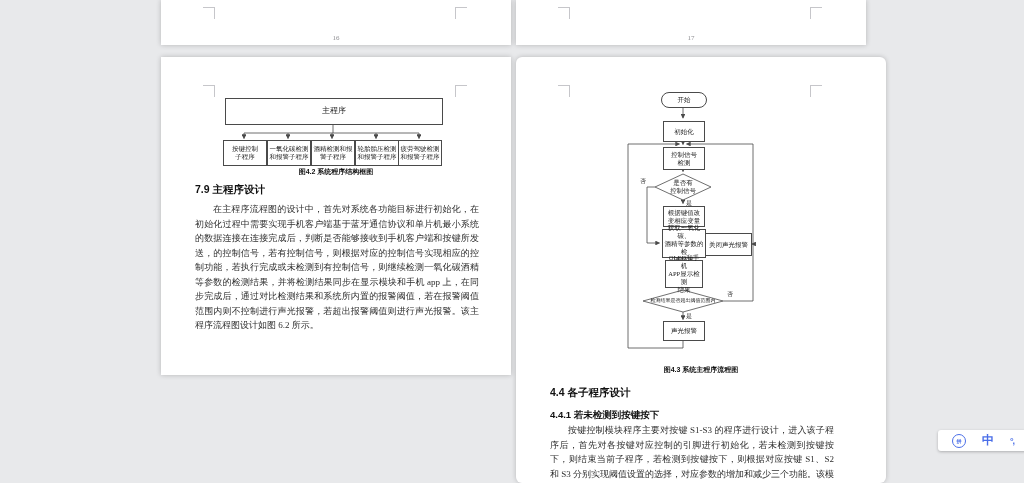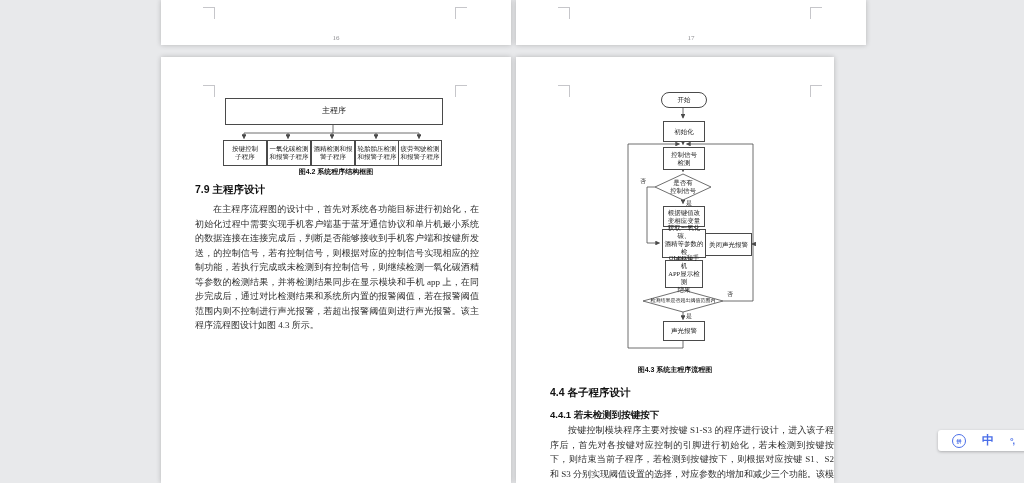--- a/index.html
+++ b/index.html
@@ -58,21 +58,21 @@
     <div class="crop tl" style="left:42px;top:7px;"></div>
     <div class="crop tr" style="left:294px;top:7px;"></div>
     <div class="footer-num">16</div>
   </div>
   <div class="page strip" style="left:516px;top:0;width:350px;">
     <div class="crop tl" style="left:42px;top:7px;"></div>
     <div class="crop tr" style="left:294px;top:7px;"></div>
     <div class="footer-num">17</div>
   </div>
 
-  <div class="page" style="left:161px;top:57px;width:350px;height:426px;">
+  <div class="page" style="left:161px;top:57px;width:350px;height:318px;">
     <div class="crop tl" style="left:42px;top:28px;"></div>
     <div class="crop tr" style="left:294px;top:28px;"></div>
 
     <svg width="350" height="130">
       <defs>
         <marker id="arrL" markerWidth="6" markerHeight="6" refX="5.2" refY="3" orient="auto">
           <path d="M0,0 L6,3 L0,6 Z" fill="#4a4a4a"></path>
         </marker>
       </defs>
       <g stroke="#4a4a4a" stroke-width="0.8" fill="none">
@@ -92,24 +92,24 @@
 和报警子程序</div>
     <div class="dbox" style="left:150px;top:83px;width:42px;height:24px;">酒精检测和报
 警子程序</div>
     <div class="dbox" style="left:194px;top:83px;width:42px;height:24px;">轮胎胎压检测
 和报警子程序</div>
     <div class="dbox" style="left:237px;top:83px;width:42px;height:24px;">疲劳驾驶检测
 和报警子程序</div>
     <div class="caption" style="top:110px;">图4.2 系统程序结构框图</div>
 
     <div class="h1" style="left:34px;top:126px;">7.9 主程序设计</div>
-    <div class="para" style="left:34px;top:145px;">在主程序流程图的设计中，首先对系统各功能目标进行初始化，在初始化过程中需要实现手机客户端基于蓝牙通信协议和单片机最小系统的数据连接在连接完成后，判断是否能够接收到手机客户端和按键所发送，的控制信号，若有控制信号，则根据对应的控制信号实现相应的控制功能，若执行完成或未检测到有控制信号，则继续检测一氧化碳酒精等参数的检测结果，并将检测结果同步在显示模块和手机 app 上，在同步完成后，通过对比检测结果和系统所内置的报警阈值，若在报警阈值范围内则不控制进行声光报警，若超出报警阈值则进行声光报警。该主程序流程图设计如图 4.3 所示。</div>
+    <div class="para" style="left:34px;top:145px;">在主程序流程图的设计中，首先对系统各功能目标进行初始化，在初始化过程中需要实现手机客户端基于蓝牙通信协议和单片机最小系统的数据连接在连接完成后，判断是否能够接收到手机客户端和按键所发送，的控制信号，若有控制信号，则根据对应的控制信号实现相应的控制功能，若执行完成或未检测到有控制信号，则继续检测一氧化碳酒精等参数的检测结果，并将检测结果同步在显示模块和手机 app 上，在同步完成后，通过对比检测结果和系统所内置的报警阈值，若在报警阈值范围内则不控制进行声光报警，若超出报警阈值则进行声光报警。该主程序流程图设计如图 6.2 所示。</div>
   </div>
 
-  <div class="page" style="left:516px;top:57px;width:318px;height:426px;">
+  <div class="page" style="left:516px;top:57px;width:370px;height:426px;border-radius:6px;">
     <div class="crop tl" style="left:42px;top:28px;"></div>
     <div class="crop tr" style="left:294px;top:28px;"></div>
 
     <svg width="350" height="310">
       <defs>
         <marker id="arrR" markerWidth="6" markerHeight="6" refX="5.2" refY="3" orient="auto">
           <path d="M0,0 L6,3 L0,6 Z" fill="#4a4a4a"></path>
         </marker>
       </defs>
       <g stroke="#4a4a4a" stroke-width="0.8" fill="none">

